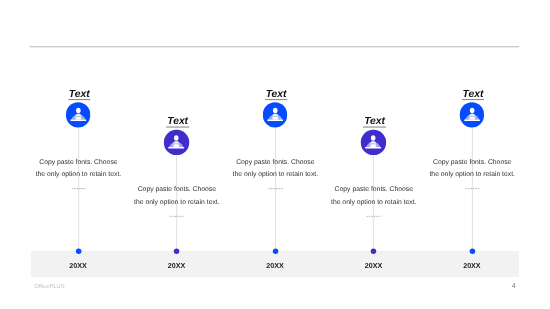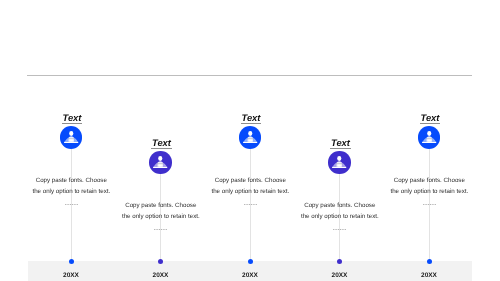--- a/index.html
+++ b/index.html
@@ -1,19 +1,19 @@
 <!DOCTYPE html>
 <html><head>
 <meta charset="utf-8">
 <style>
   html,body{margin:0;padding:0;}
   body{width:500px;height:281px;background:#ffffff;
        font-family:"Liberation Sans",sans-serif;overflow:hidden;
        -webkit-font-smoothing:antialiased;text-rendering:geometricPrecision;}
-  .slide{position:relative;width:500px;height:205px;background:#ffffff;margin-top:33px;}
+  .slide{position:relative;width:500px;height:205px;background:#ffffff;}
   .top-rule{position:absolute;left:27.4px;top:42.0px;width:445.1px;height:1.1px;background:#bdbdbd;}
   .band{position:absolute;left:27.6px;top:227.9px;width:444.3px;height:23.7px;background:#f2f2f2;}
   .stem{position:absolute;width:1px;background:#e3e3e3;}
   .circle{position:absolute;width:22.5px;height:22.5px;border-radius:50%;}
   .circle svg{position:absolute;left:0;top:0;}
   .title{position:absolute;font-weight:bold;font-style:italic;font-size:9.4px;
          color:#111111;text-align:center;width:60px;white-space:nowrap;}
   .title-ul{position:absolute;height:0.8px;width:20.6px;background:#8e8e8e;}
   .body-text{position:absolute;font-size:6.2px;color:#2f2f2f;text-align:center;
              line-height:10.6px;width:79px;}

